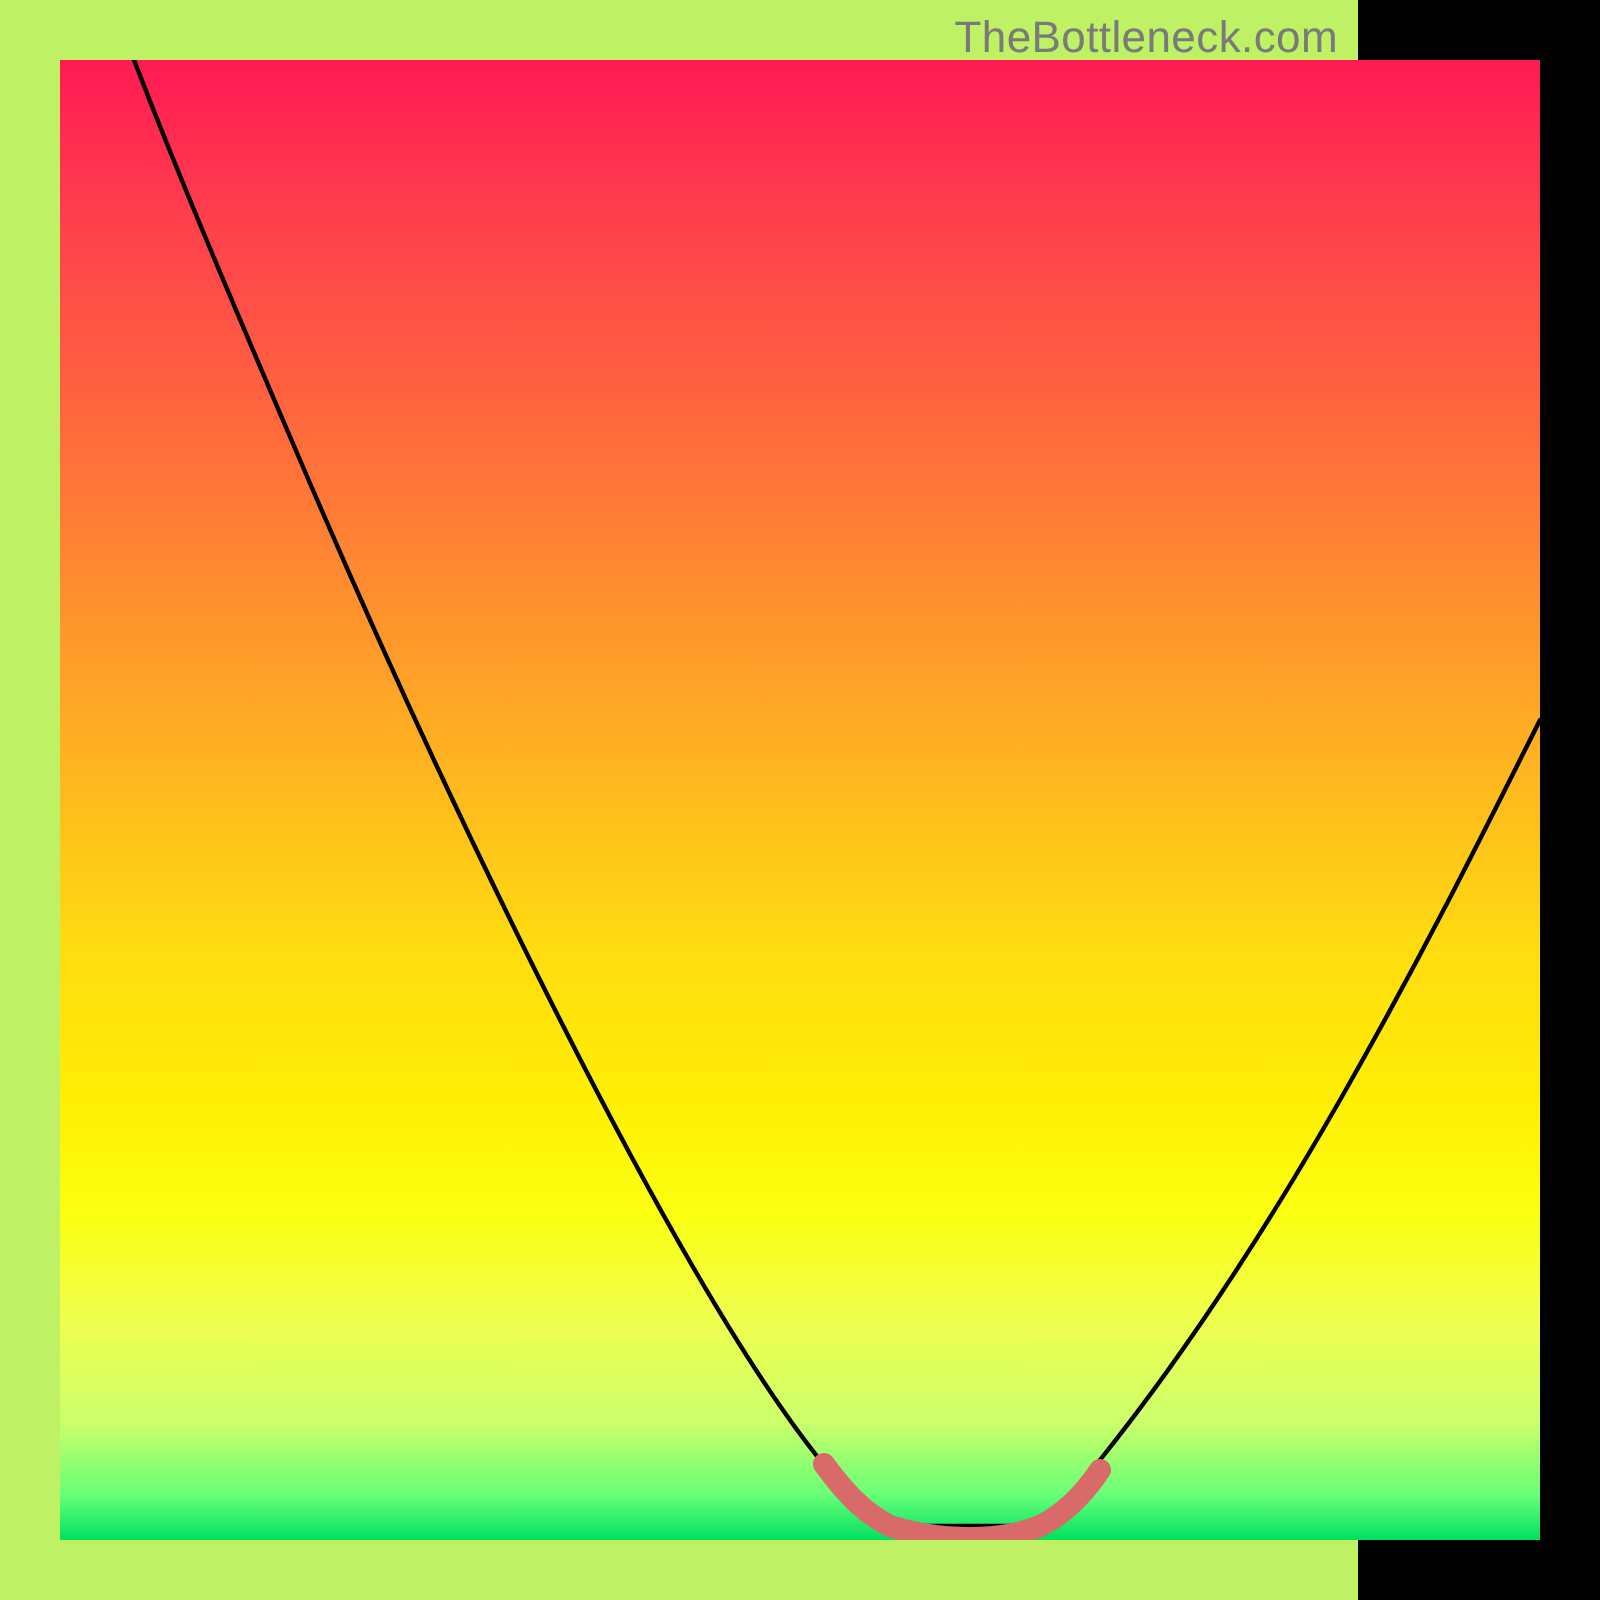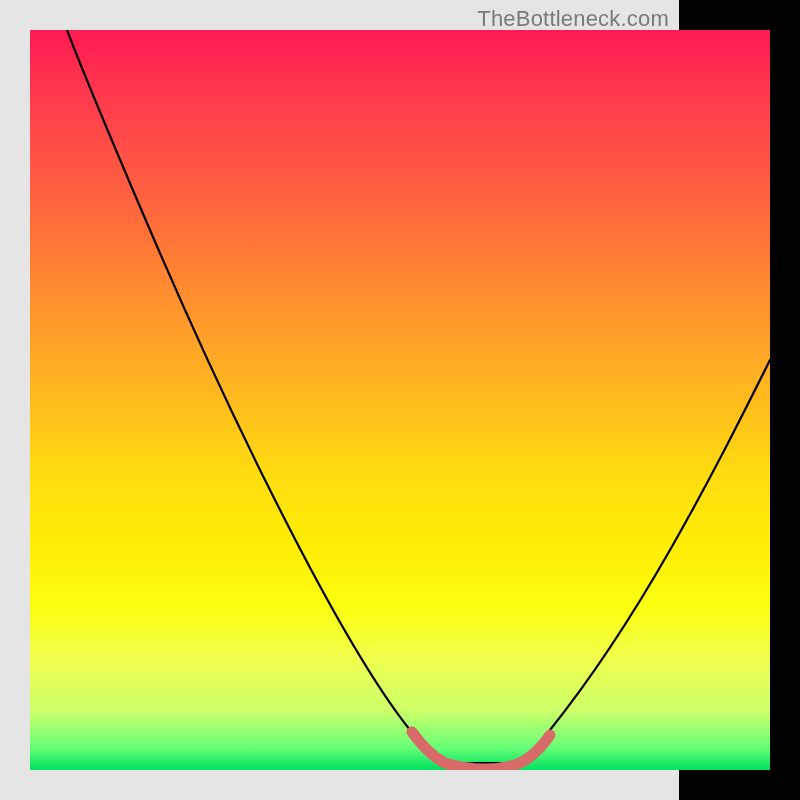--- a/index.html
+++ b/index.html
@@ -10,21 +10,21 @@
     background: #000;
     overflow: hidden;
     font-family: Arial, Helvetica, sans-serif;
   }
   .frame {
     position: absolute;
     left: 0;
     top: 0;
     width: 679px;
     height: 800px;
-    background: #e5e5e5;
+    background: #bef264;
   }
   .plot {
     position: absolute;
     left: 30px;
     top: 30px;
     width: 740px;
     height: 740px;
     background: linear-gradient(
       to bottom,
       #ff1a53 0%,

